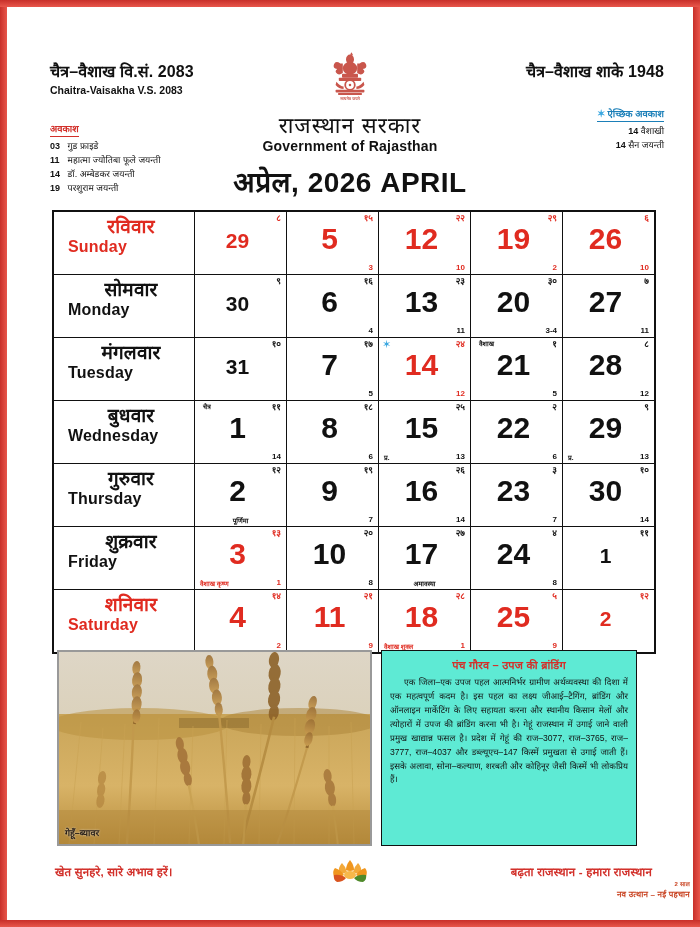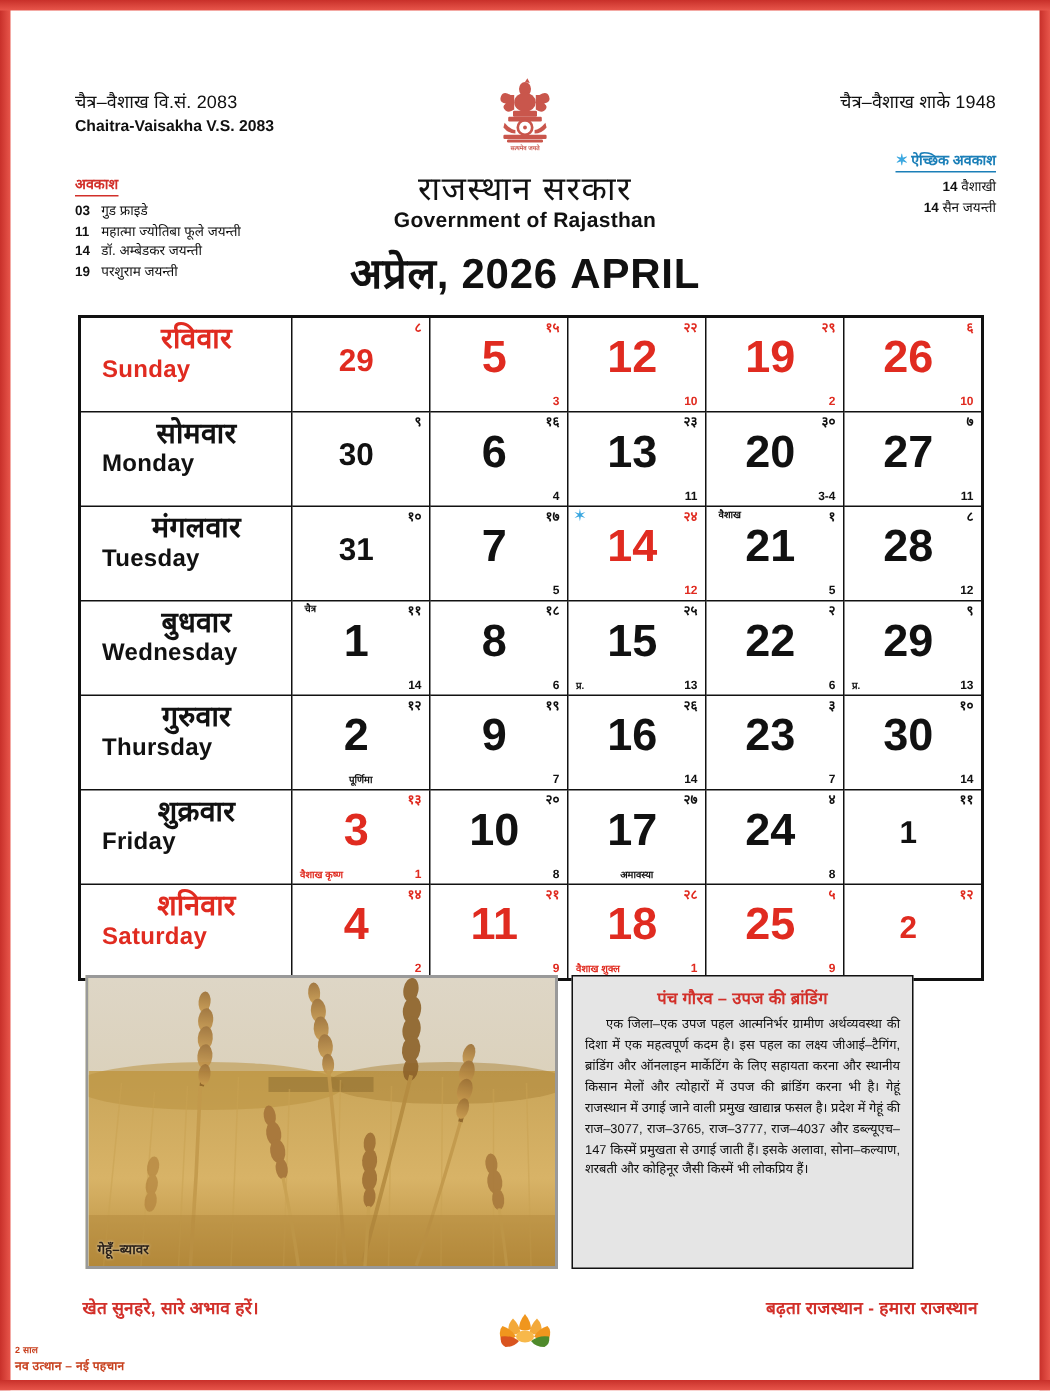--- a/index.html
+++ b/index.html
@@ -51,22 +51,22 @@
     left: 40px; top: 8px;
     width: 230px;
   }
   .hdr-right {
     position: absolute;
     right: 26px; top: 8px;
     width: 230px;
     text-align: right;
   }
   .era-line-hi {
-    font-size: 12px;
-    font-weight: 400;
+    font-size: 16px;
+    font-weight: 700;
     color: #111;
     letter-spacing: 0.1px;
     line-height: 1.45;
     white-space: nowrap;
   }
   .era-line-en {
     font-size: 10.5px;
     font-weight: 700;
     color: #111;
     line-height: 1.45;
@@ -269,26 +269,26 @@
     font-size: 9px;
     font-weight: 700;
     color: #2b2118;
     text-shadow: 0 0 2px rgba(255,255,255,.7);
     z-index: 4;
   }
   .article {
     position: absolute;
     left: 381px;
     top: 650px;
-    width: 228px;
+    width: 256px;
     height: 196px;
     border: 1.5px solid #111;
     box-sizing: border-box;
     padding: 6px 8px 4px 8px;
-    background: #e5e5e5;
+    background: #5eead4;
   }
   .article-title {
     text-align: center;
     font-size: 11px;
     font-weight: 700;
     color: #d2302a;
     margin-bottom: 4px;
     letter-spacing: .2px;
   }
   .article-body {
@@ -318,22 +318,22 @@
   .foot-right {
     position: absolute;
     right: 38px; top: 6px;
     font-size: 11.5px;
     font-weight: 700;
     color: #d2302a;
     letter-spacing: .2px;
   }
   .foot-logo {
     position: absolute;
-    left: 0; right: 0; top: 16px;
-    text-align: left;
+    left: 0; right: 0; top: 0;
+    text-align: right;
   }
   .logo-mark { display: block; margin: 0 auto; }
   .logo-years {
     font-size: 6px;
     font-weight: 700;
     color: #c8411f;
     margin-top: -4px;
     letter-spacing: .2px;
   }
   .logo-tag {

